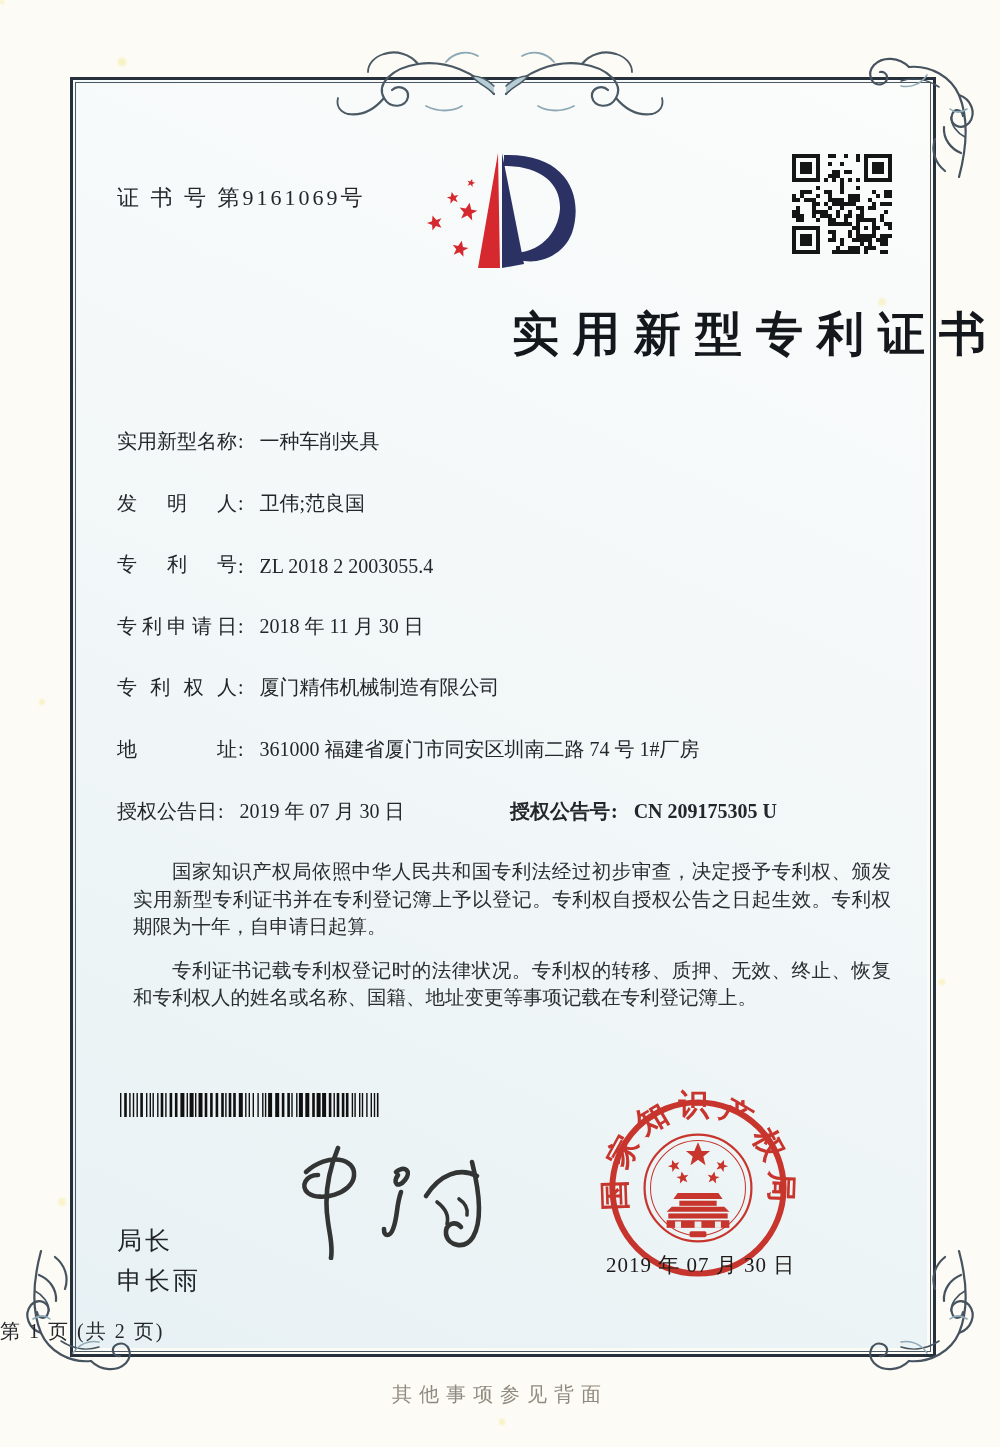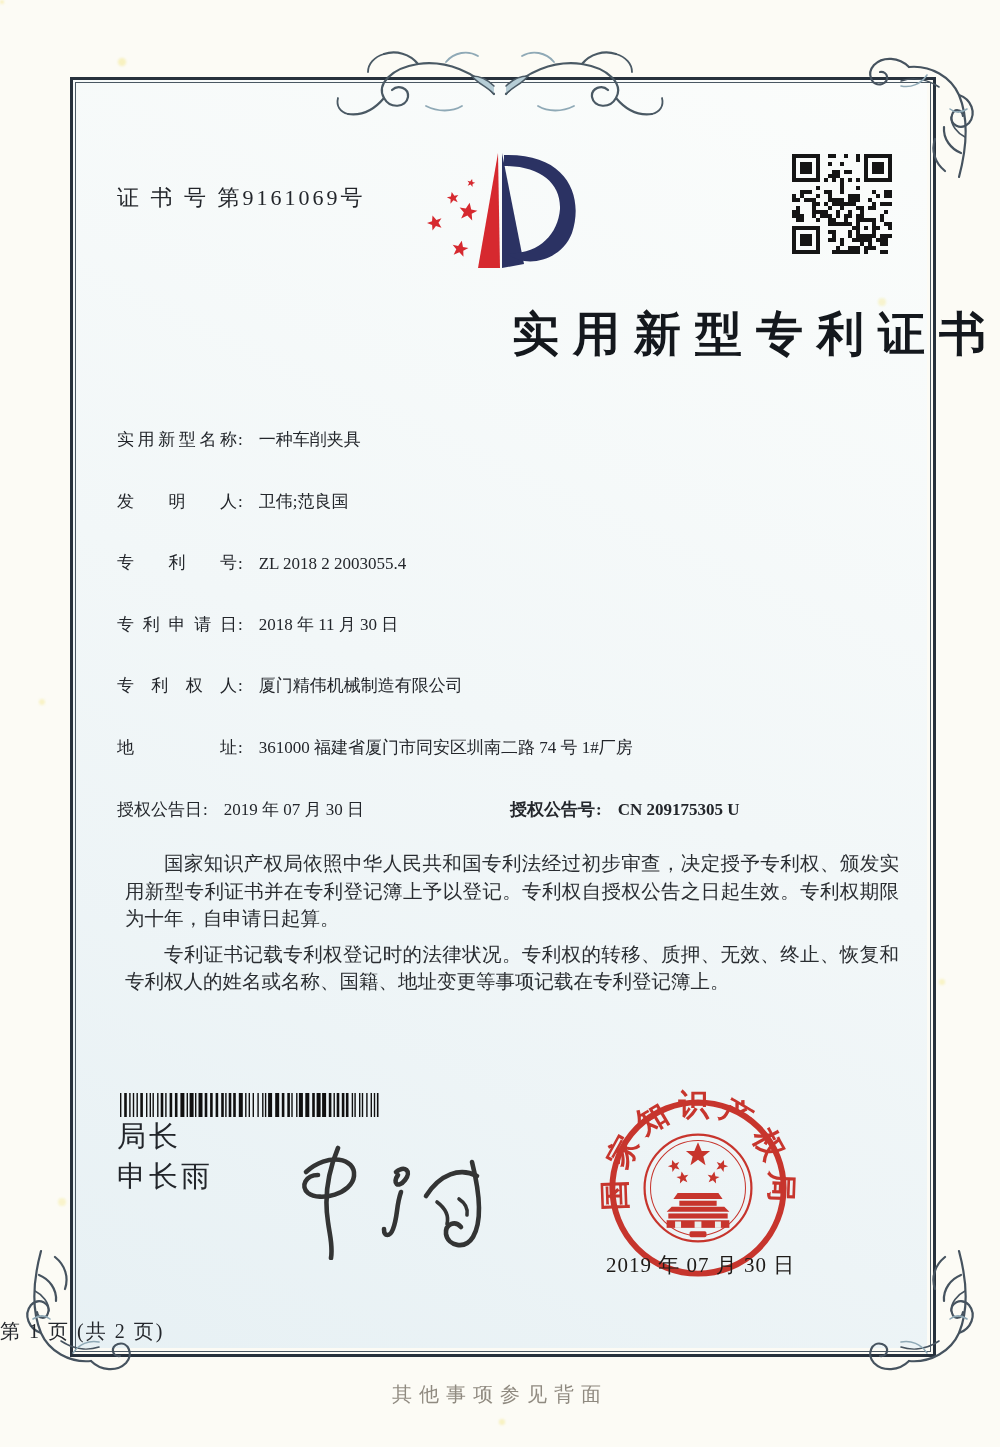--- a/index.html
+++ b/index.html
@@ -11,30 +11,30 @@
   .frame::after{content:"";position:absolute;inset:2px;border:1px solid #4a5863;}
   .speckles{position:absolute;left:0;top:0;width:4px;height:4px;border-radius:50%;background:rgba(244,232,140,.55);
             filter:blur(1px);
             box-shadow:120px 60px 0 2px rgba(244,232,140,.5),40px 700px 0 1px rgba(244,232,140,.45),
                        880px 300px 0 2px rgba(244,232,140,.4),940px 980px 0 1px rgba(246,236,150,.5),
                        60px 1200px 0 2px rgba(244,232,140,.4),500px 1420px 0 1px rgba(244,232,140,.5);}
   .abs{position:absolute;}
   .cert-no{left:117px;top:151px;font-size:22px;letter-spacing:3px;z-index:2;margin-top:32px;}
   .doc-title{left:0;right:0;top:303px;text-align:right;font-size:47px;font-weight:bold;
              letter-spacing:14px;color:#14181d;z-index:2;}
-  .field{position:absolute;left:117px;font-size:17px;z-index:2;white-space:nowrap;}
+  .field{position:absolute;left:117px;font-size:20px;z-index:2;white-space:nowrap;}
   .flabel{display:inline-block;width:120px;text-align:justify;text-align-last:justify;vertical-align:bottom;}
   .fcolon{margin-left:1px;}
   .fvalue{margin-left:16px;}
   .gr2{position:absolute;left:393px;top:0;font-weight:bold;}
   .paras{position:absolute;left:117px;top:842px;width:790px;font-size:19.5px;line-height:27.5px;
          text-align:justify;z-index:2;color:#2a2d31;}
-  .paras p{margin:8px;text-indent:2em;font-family:Liberation Serif, serif;}
-  .officer{position:absolute;left:117px;top:1116px;font-family:"Liberation Sans","DejaVu Sans",sans-serif;
-           font-size:29px;letter-spacing:3px;line-height:40px;z-index:2;}
+  .paras p{margin:16px;text-indent:2em;font-family:Liberation Serif, serif;}
+  .officer{position:absolute;left:117px;top:1220px;font-family:"Liberation Sans","DejaVu Sans",sans-serif;
+           font-size:25px;letter-spacing:3px;line-height:40px;z-index:2;}
   .seal-date{position:absolute;left:606px;top:1251px;font-size:21px;letter-spacing:1px;color:#1e1b18;z-index:4;}
   .page-info{position:absolute;left:0;right:0;top:1318px;text-align:left;font-size:20px;letter-spacing:2px;z-index:2;}
   .back-note{position:absolute;left:0;right:0;top:1381px;text-align:center;font-size:20px;letter-spacing:7px;
              color:#756e63;opacity:.8;filter:blur(.5px);z-index:2;}
   .qr{left:792px;top:154px;z-index:2;}
   .qr rect{fill:#151515;}
   .barcode{left:120px;top:1093px;z-index:2;}
   .barcode rect{fill:#101010;}
   .logo{left:410px;top:145px;z-index:2;}
   .sig{left:276px;top:1142px;z-index:3;}

